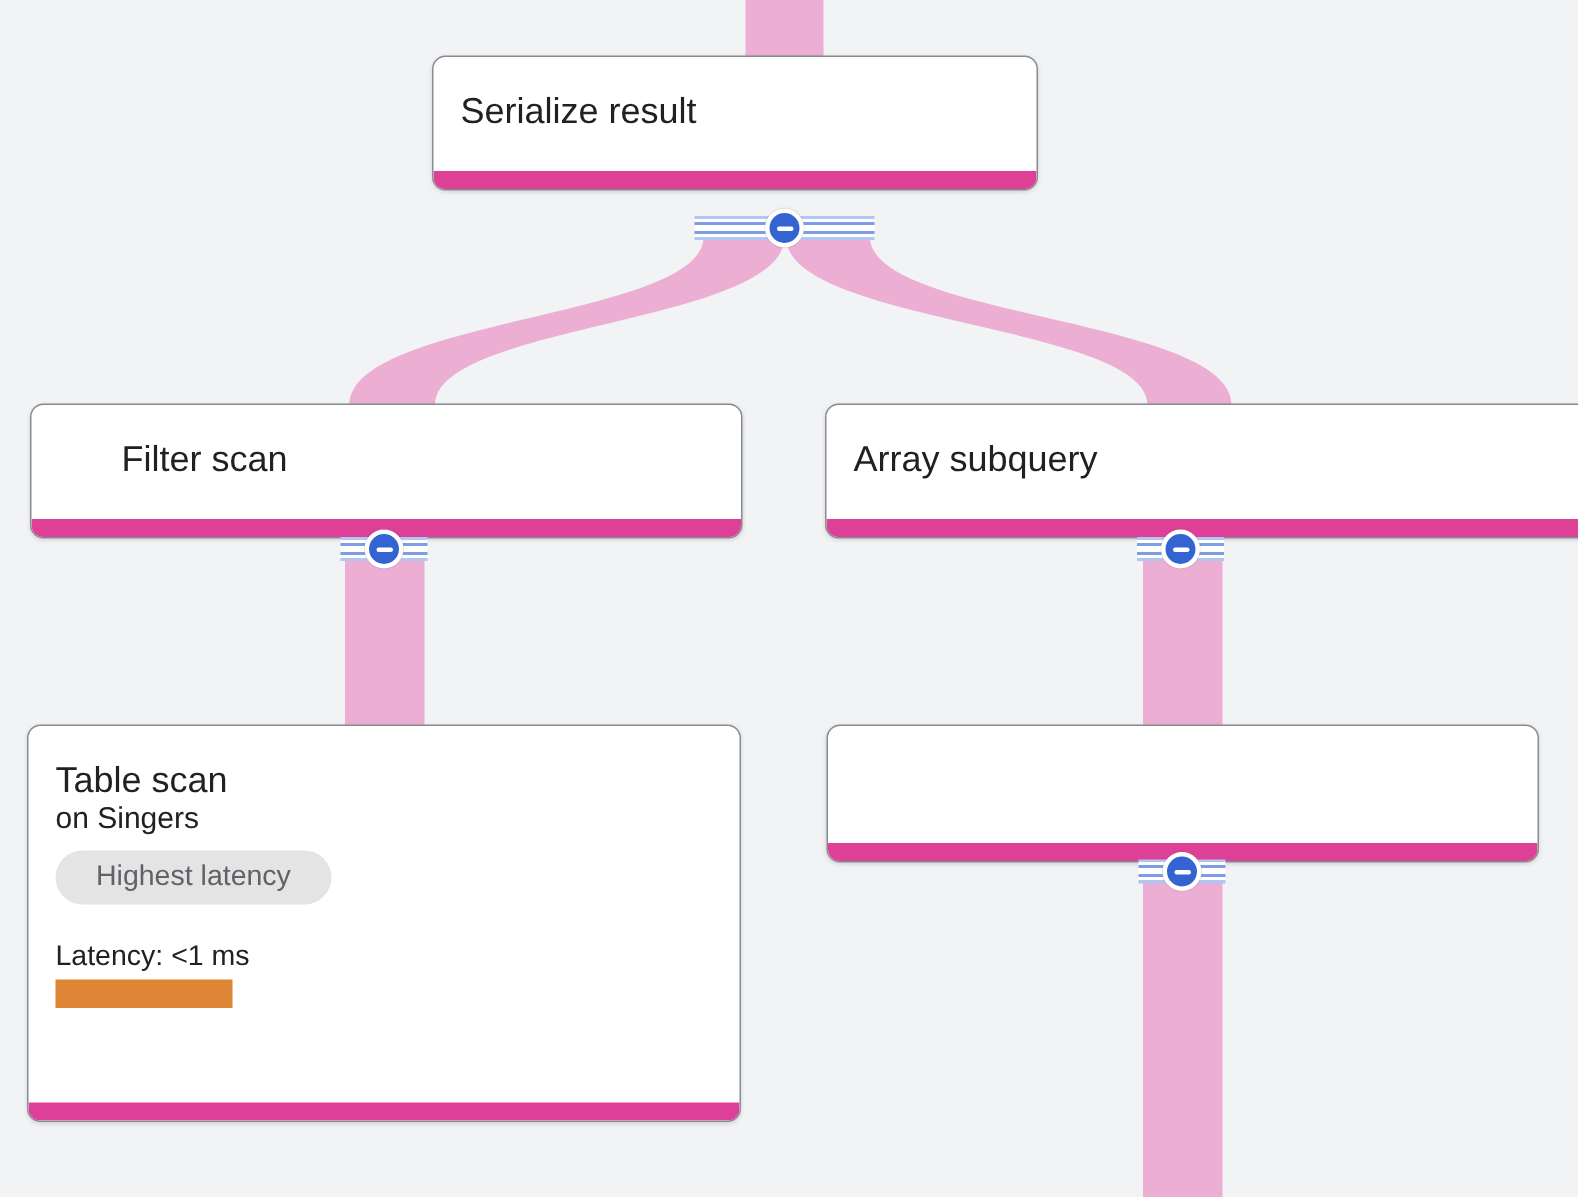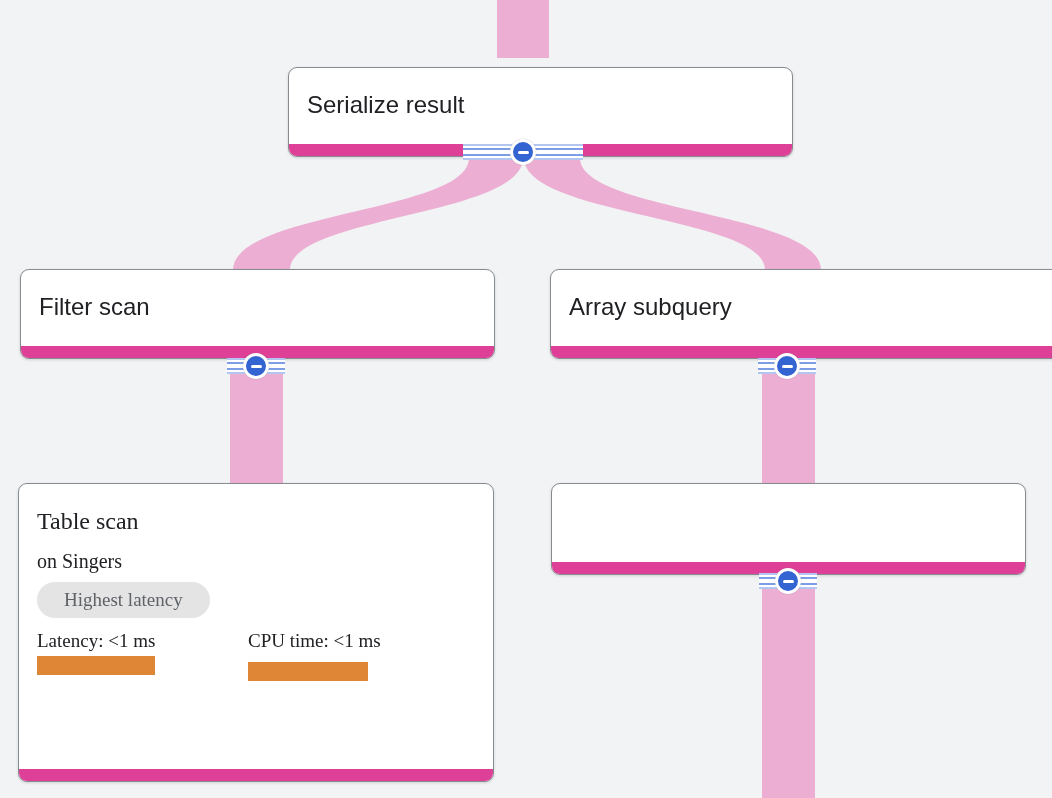--- a/index.html
+++ b/index.html
@@ -10,30 +10,30 @@
     position:absolute;background:#ffffff;border:1px solid #888c91;border-radius:9px;
     box-shadow:0 1px 3px rgba(60,64,67,.18);z-index:2;box-sizing:border-box;overflow:hidden;
   }
   .node .accent{
     position:absolute;left:0;right:0;bottom:0;height:12px;background:#df4097;
   }
   .node-title{
     font-size:24px;line-height:28px;color:#202124;margin:0;padding:23px 18px 0 18px;font-weight:400;
   }
   .node-sub{
-    font-size:20px;line-height:23px;color:#202124;margin:15px 18px 0 18px;font-weight:400;
+    font-size:20px;line-height:23px;color:#202124;margin:0 18px 0 18px;font-weight:400;
   }
   .badge{
     display:flex;align-items:center;justify-content:center;height:36px;border-radius:18px;
     background:#e4e4e4;color:#5f6368;font-size:19px;width:fit-content;padding:0 27px;
     margin:0 18px;box-sizing:border-box;
   }
   .badge.b1{margin-top:9px;}
   .badge.b2{margin-top:9px;}
-  .metrics{display:flex;margin:12px 18px 0 18px;}
+  .metrics{display:flex;margin:24px 18px 0 18px;}
   .metric{display:flex;flex-direction:column;}
   .metric.m1{width:211px;flex:none;}
   .metric-label{font-size:19px;line-height:22px;color:#202124;}
   .metric-bar{background:#de8636;height:19px;}
   .metric.m1 .metric-bar{width:118px;margin-top:4px;}
   .metric.m2 .metric-bar{width:120px;margin-top:10px;}
 
   .collapse{position:absolute;z-index:3;}
   .stripes{
     position:absolute;height:16px;top:-8px;
@@ -57,46 +57,42 @@
 
   <svg class="flows" width="1052" height="798" viewBox="0 0 1052 798">
     <rect x="497" y="0" width="52" height="58" fill="#edaed3"></rect>
     <path d="M469,158 C469,212 233,212 233,270 L290,270 C290,216 523,216 523,158 Z" fill="#edaed3"></path>
     <path d="M524,158 C524,216 765,216 765,270 L821,270 C821,212 580,212 580,158 Z" fill="#edaed3"></path>
     <rect x="230" y="358" width="53" height="127" fill="#edaed3"></rect>
     <rect x="762" y="358" width="53" height="127" fill="#edaed3"></rect>
     <rect x="762" y="574" width="53" height="224" fill="#edaed3"></rect>
   </svg>
 
-  <div class="node" style="left:288px;top:67px;width:505px;height:90px;">
+  <div class="node" style="left:288px;top:37px;width:404px;height:90px;">
     <div class="node-title">Serialize result</div>
     <div class="accent"></div>
   </div>
 
-  <div class="node" style="left:20px;top:269px;width:475px;height:90px;">
+  <div class="node" style="left:20px;top:269px;width:475px;height:90px;padding-left:42px;">
     <div class="node-title">Filter scan</div>
     <div class="accent"></div>
   </div>
 
   <div class="node" style="left:550px;top:269px;width:516px;height:90px;">
     <div class="node-title">Array subquery</div>
     <div class="accent"></div>
   </div>
 
-  <div class="node" style="left:18px;top:483px;width:476px;height:299px;font-family:Liberation Serif, serif;">
+  <div class="node" style="left:18px;top:483px;width:476px;height:265px;">
     <div class="node-title">Table scan</div>
     <div class="node-sub">on Singers</div>
     <div class="badge b1">Highest latency</div>
     <div class="metrics">
       <div class="metric m1">
         <div class="metric-label">Latency: &lt;1 ms</div>
-        <div class="metric-bar"></div>
-      </div>
-      <div class="metric m2">
-        <div class="metric-label">CPU time: &lt;1 ms</div>
         <div class="metric-bar"></div>
       </div>
     </div>
     <div class="accent"></div>
   </div>
 
   <div class="node" style="left:551px;top:483px;width:475px;height:92px;">
     <div class="accent"></div>
   </div>
 

